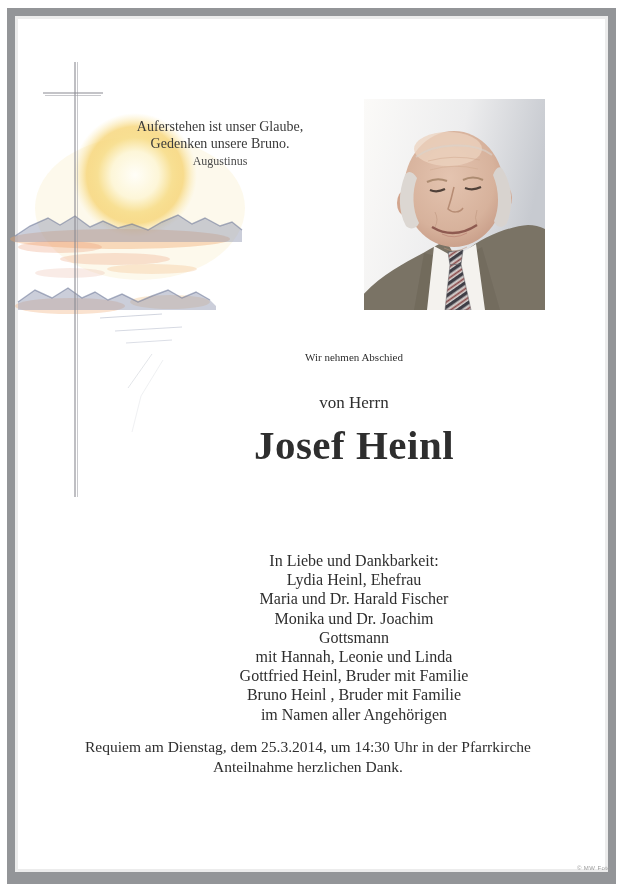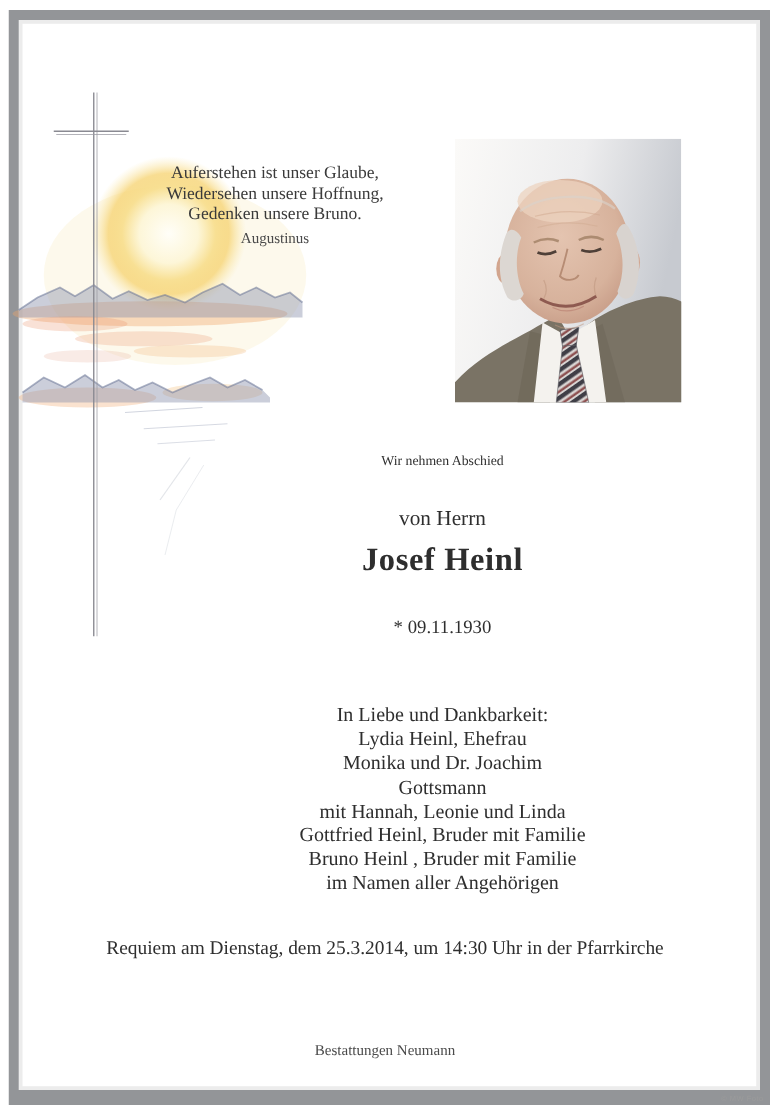--- a/index.html
+++ b/index.html
@@ -9,38 +9,38 @@
     font-family:"Liberation Serif","DejaVu Serif",serif;
     color:#2e2e2e;
   }
   .sheet{
     position:absolute; left:7px; top:8px; right:8px; bottom:7px;
     border:8px solid #939598;
     border-right-width:8px; border-bottom-width:12px;
     background:#fff;
     box-shadow: inset 0 0 0 3px #ececec;
   }
-  .abs{position:absolute;margin-top:12px;}
+  .abs{position:absolute;}
   .centered{text-align:center;}
   
   .quote{
     left:90px; top:119px; width:260px;
     font-size:14px; line-height:16.5px; color:#3a3a3a;
   }
   .quote .attr{font-size:12px; margin-top:1px; color:#4a4a4a;}
   
   .photo{
     left:364px; top:99px; width:181px; height:211px;
   }
   .photo svg{display:block;}
   
   .maincol{left:132px; width:444px;}
   .farewell-1{top:351px; font-size:11px;}
   .farewell-2{top:393px; font-size:17px;}
-  .deceased-name{top:421px; font-size:26px; font-weight:bold; letter-spacing:.5px;}
+  .deceased-name{top:421px; font-size:41px; font-weight:bold; letter-spacing:.5px;}
   .birth{top:482px; font-size:15px;}
   .death{top:507px; font-size:15px;}
   .family{top:551px; font-size:16px; line-height:19.2px;}
   .family .bold{font-weight:normal;}
   
   .notice{
     left:30px; top:737px; width:556px;
     font-size:15.5px; line-height:19.5px;
   }
   .funeral-home{
@@ -99,21 +99,20 @@
         <line x1="75" y1="22" x2="75" y2="457" stroke="#8a8a92" stroke-width="1.1"></line>
         <line x1="77.6" y1="22" x2="77.6" y2="457" stroke="#9a9aa2" stroke-width="0.8" opacity="0.75"></line>
         <line x1="43" y1="53" x2="103" y2="53" stroke="#8a8a92" stroke-width="1.1"></line>
         <line x1="45" y1="55.6" x2="101" y2="55.6" stroke="#9a9aa2" stroke-width="0.8" opacity="0.75"></line>
       </g>
     </svg>
   </div>
 
   <div class="abs quote centered">
     <div>Auferstehen ist unser Glaube,</div>
-    <div>Wiedersehen unsere Hoffnung,</div>
     <div>Gedenken unsere Bruno.</div>
     <div class="attr">Augustinus</div>
   </div>
 
   <div class="abs photo">
     <svg width="181" height="211" viewBox="0 0 181 211">
       <defs>
         <linearGradient id="bgGrad" x1="0" y1="0" x2="1" y2="0.25">
           <stop offset="0%" stop-color="#fbfaf8"></stop>
           <stop offset="55%" stop-color="#ededee"></stop>
@@ -169,34 +168,34 @@
 
       <path d="M68,128 Q90,141 113,126" stroke="#8e5a50" stroke-width="2.4" fill="none"></path>
       <path d="M78,135 Q90,141 103,134" stroke="#b87c6e" stroke-width="1" fill="none" opacity="0.6"></path>
       <path d="M80,149 Q91,155 103,148" stroke="#c09880" stroke-width="1" fill="none" opacity="0.5"></path>
     </svg>
   </div>
 
   <div class="abs maincol centered farewell-1">Wir nehmen Abschied</div>
   <div class="abs maincol centered farewell-2">von Herrn</div>
   <div class="abs maincol centered deceased-name">Josef Heinl</div>
-  <div class="abs maincol centered birth">* 09.11.1930</div>
 
   <div class="abs maincol centered family">
     <div>In Liebe und Dankbarkeit:</div>
     <div class="bold">Lydia Heinl, Ehefrau</div>
+    <div class="bold">Maria und Dr. Harald Fischer</div>
     <div class="bold">Monika und Dr. Joachim</div>
     <div class="bold">Gottsmann</div>
     <div class="bold">mit Hannah, Leonie und Linda</div>
     <div class="bold">Gottfried Heinl, Bruder mit Familie</div>
     <div class="bold">Bruno Heinl , Bruder mit Familie</div>
     <div>im Namen aller Angehörigen</div>
   </div>
 
   <div class="abs notice centered">
     <div>Requiem am Dienstag, dem 25.3.2014, um 14:30 Uhr in der Pfarrkirche</div>
-  </div>
-
-  <div class="abs funeral-home centered">Bestattungen Neumann</div>
+    <div>Anteilnahme herzlichen Dank.</div>
+  </div>
+
 
   <div class="abs watermark">© MW Foto</div>
 
 </div>
 
 </body></html>

